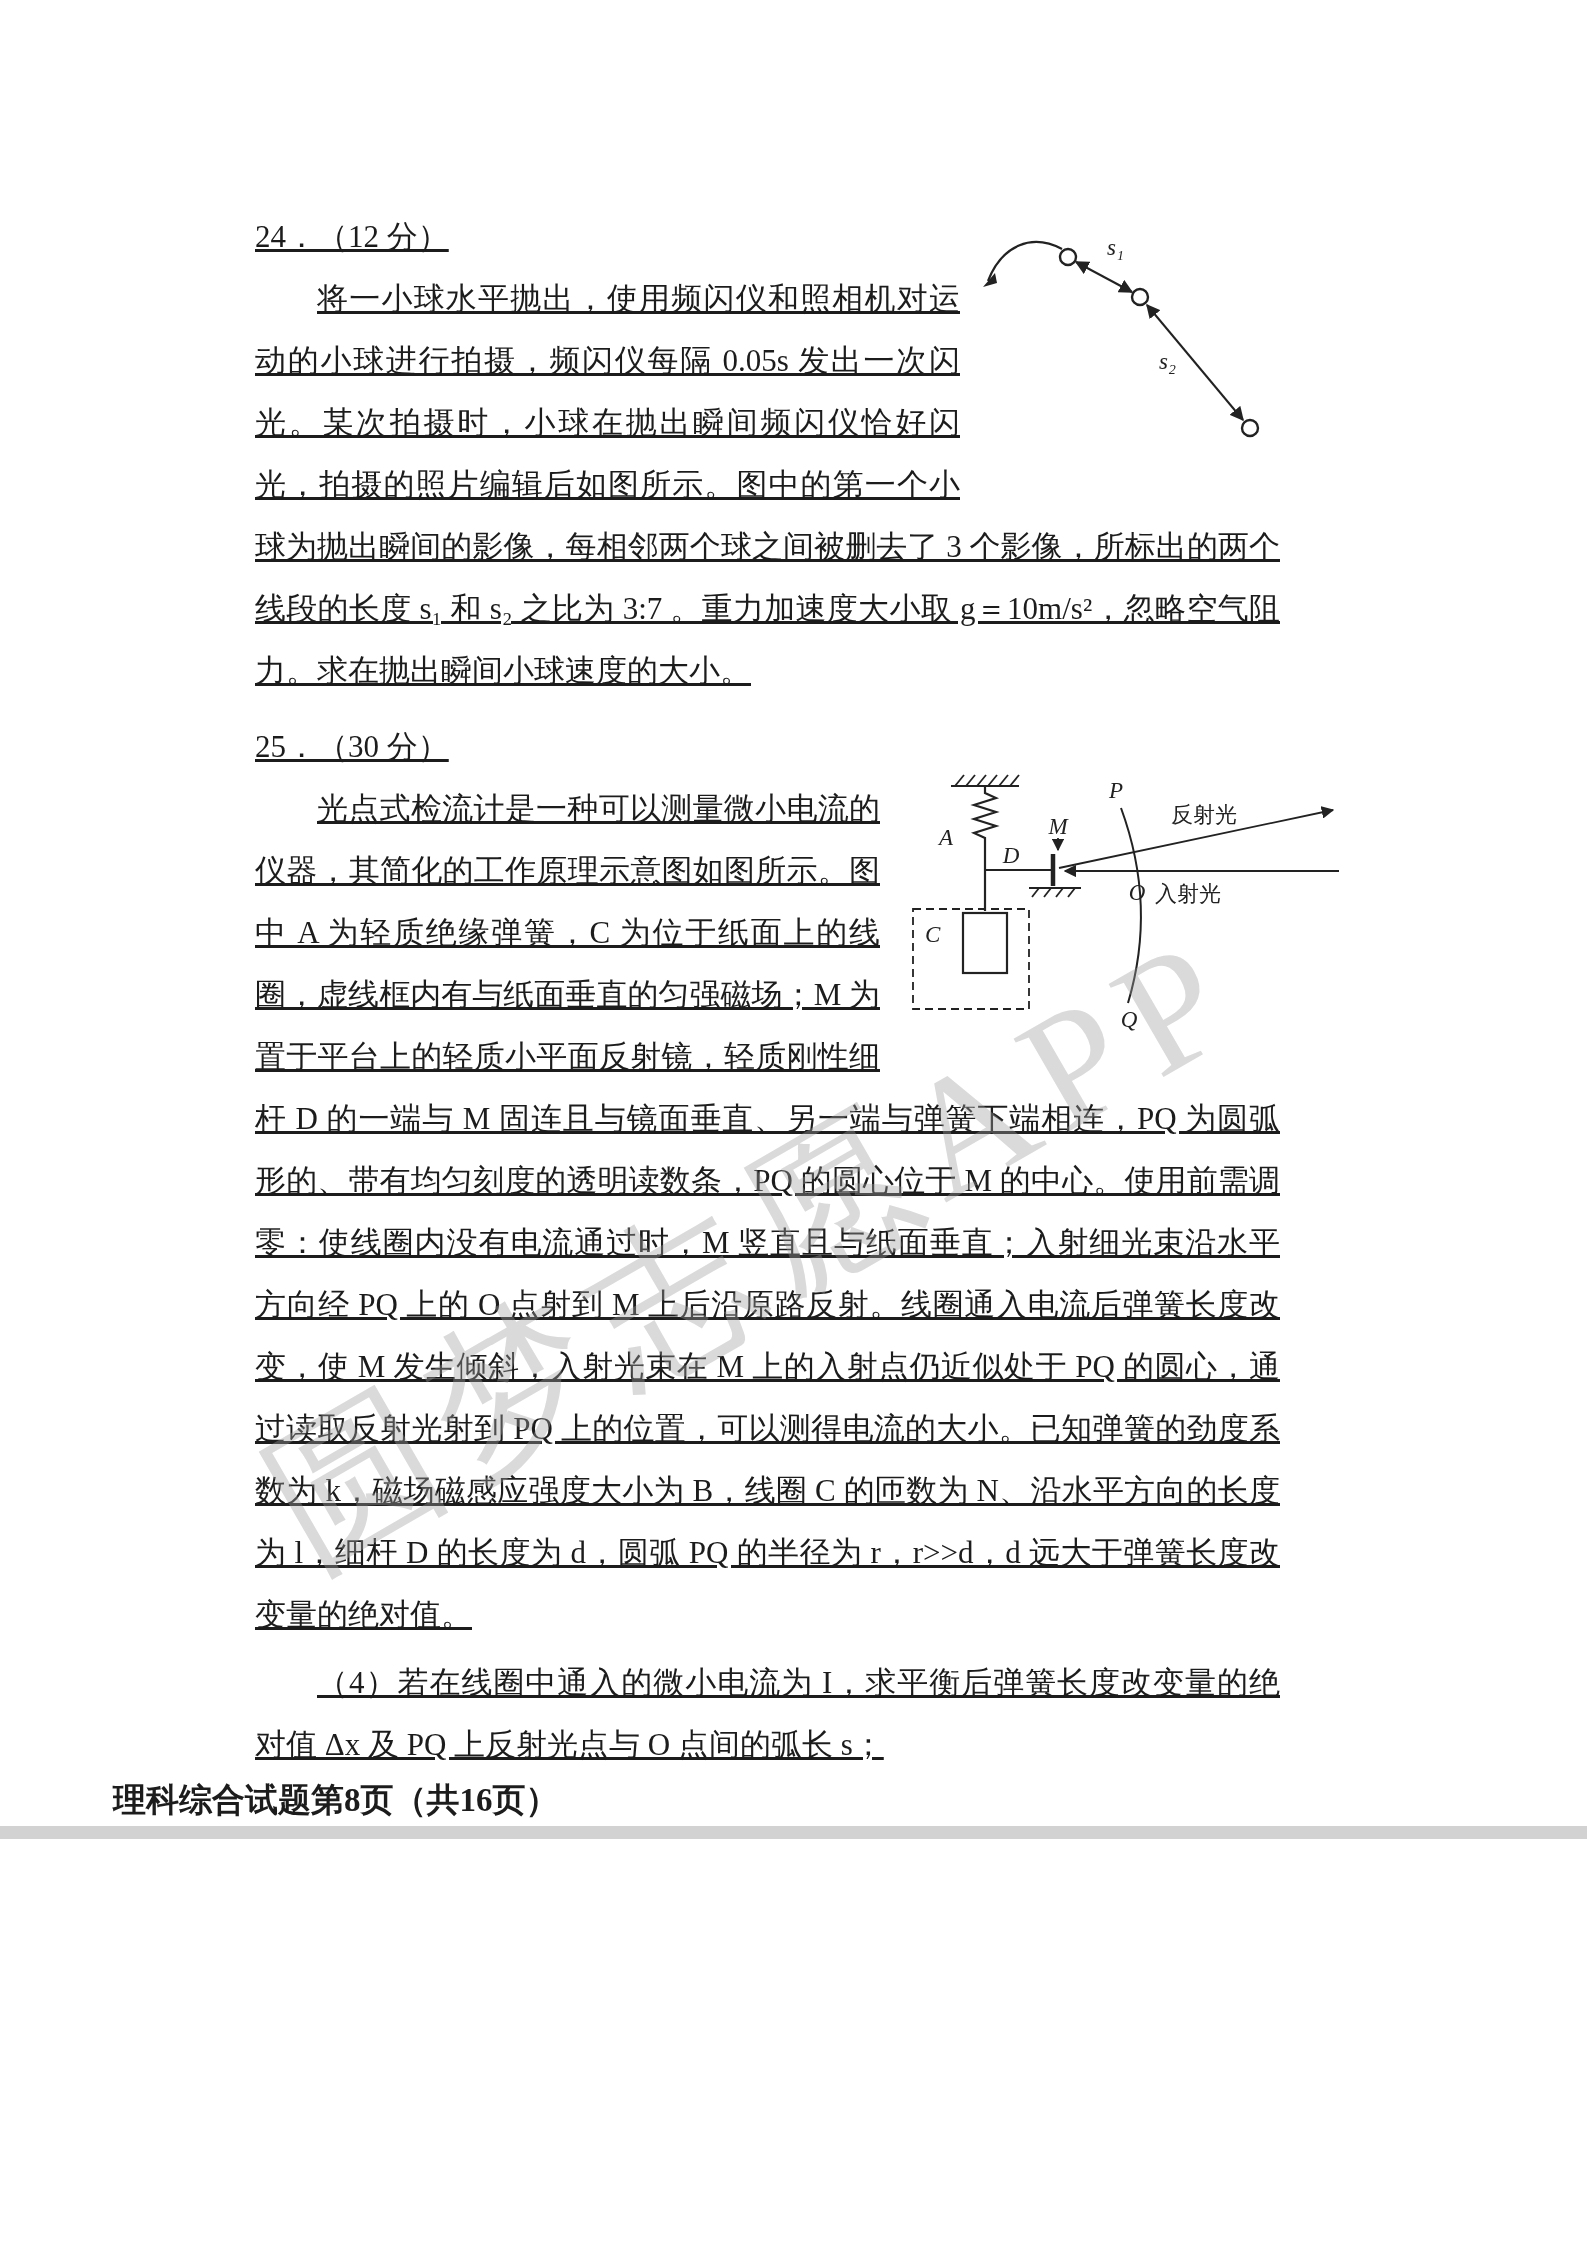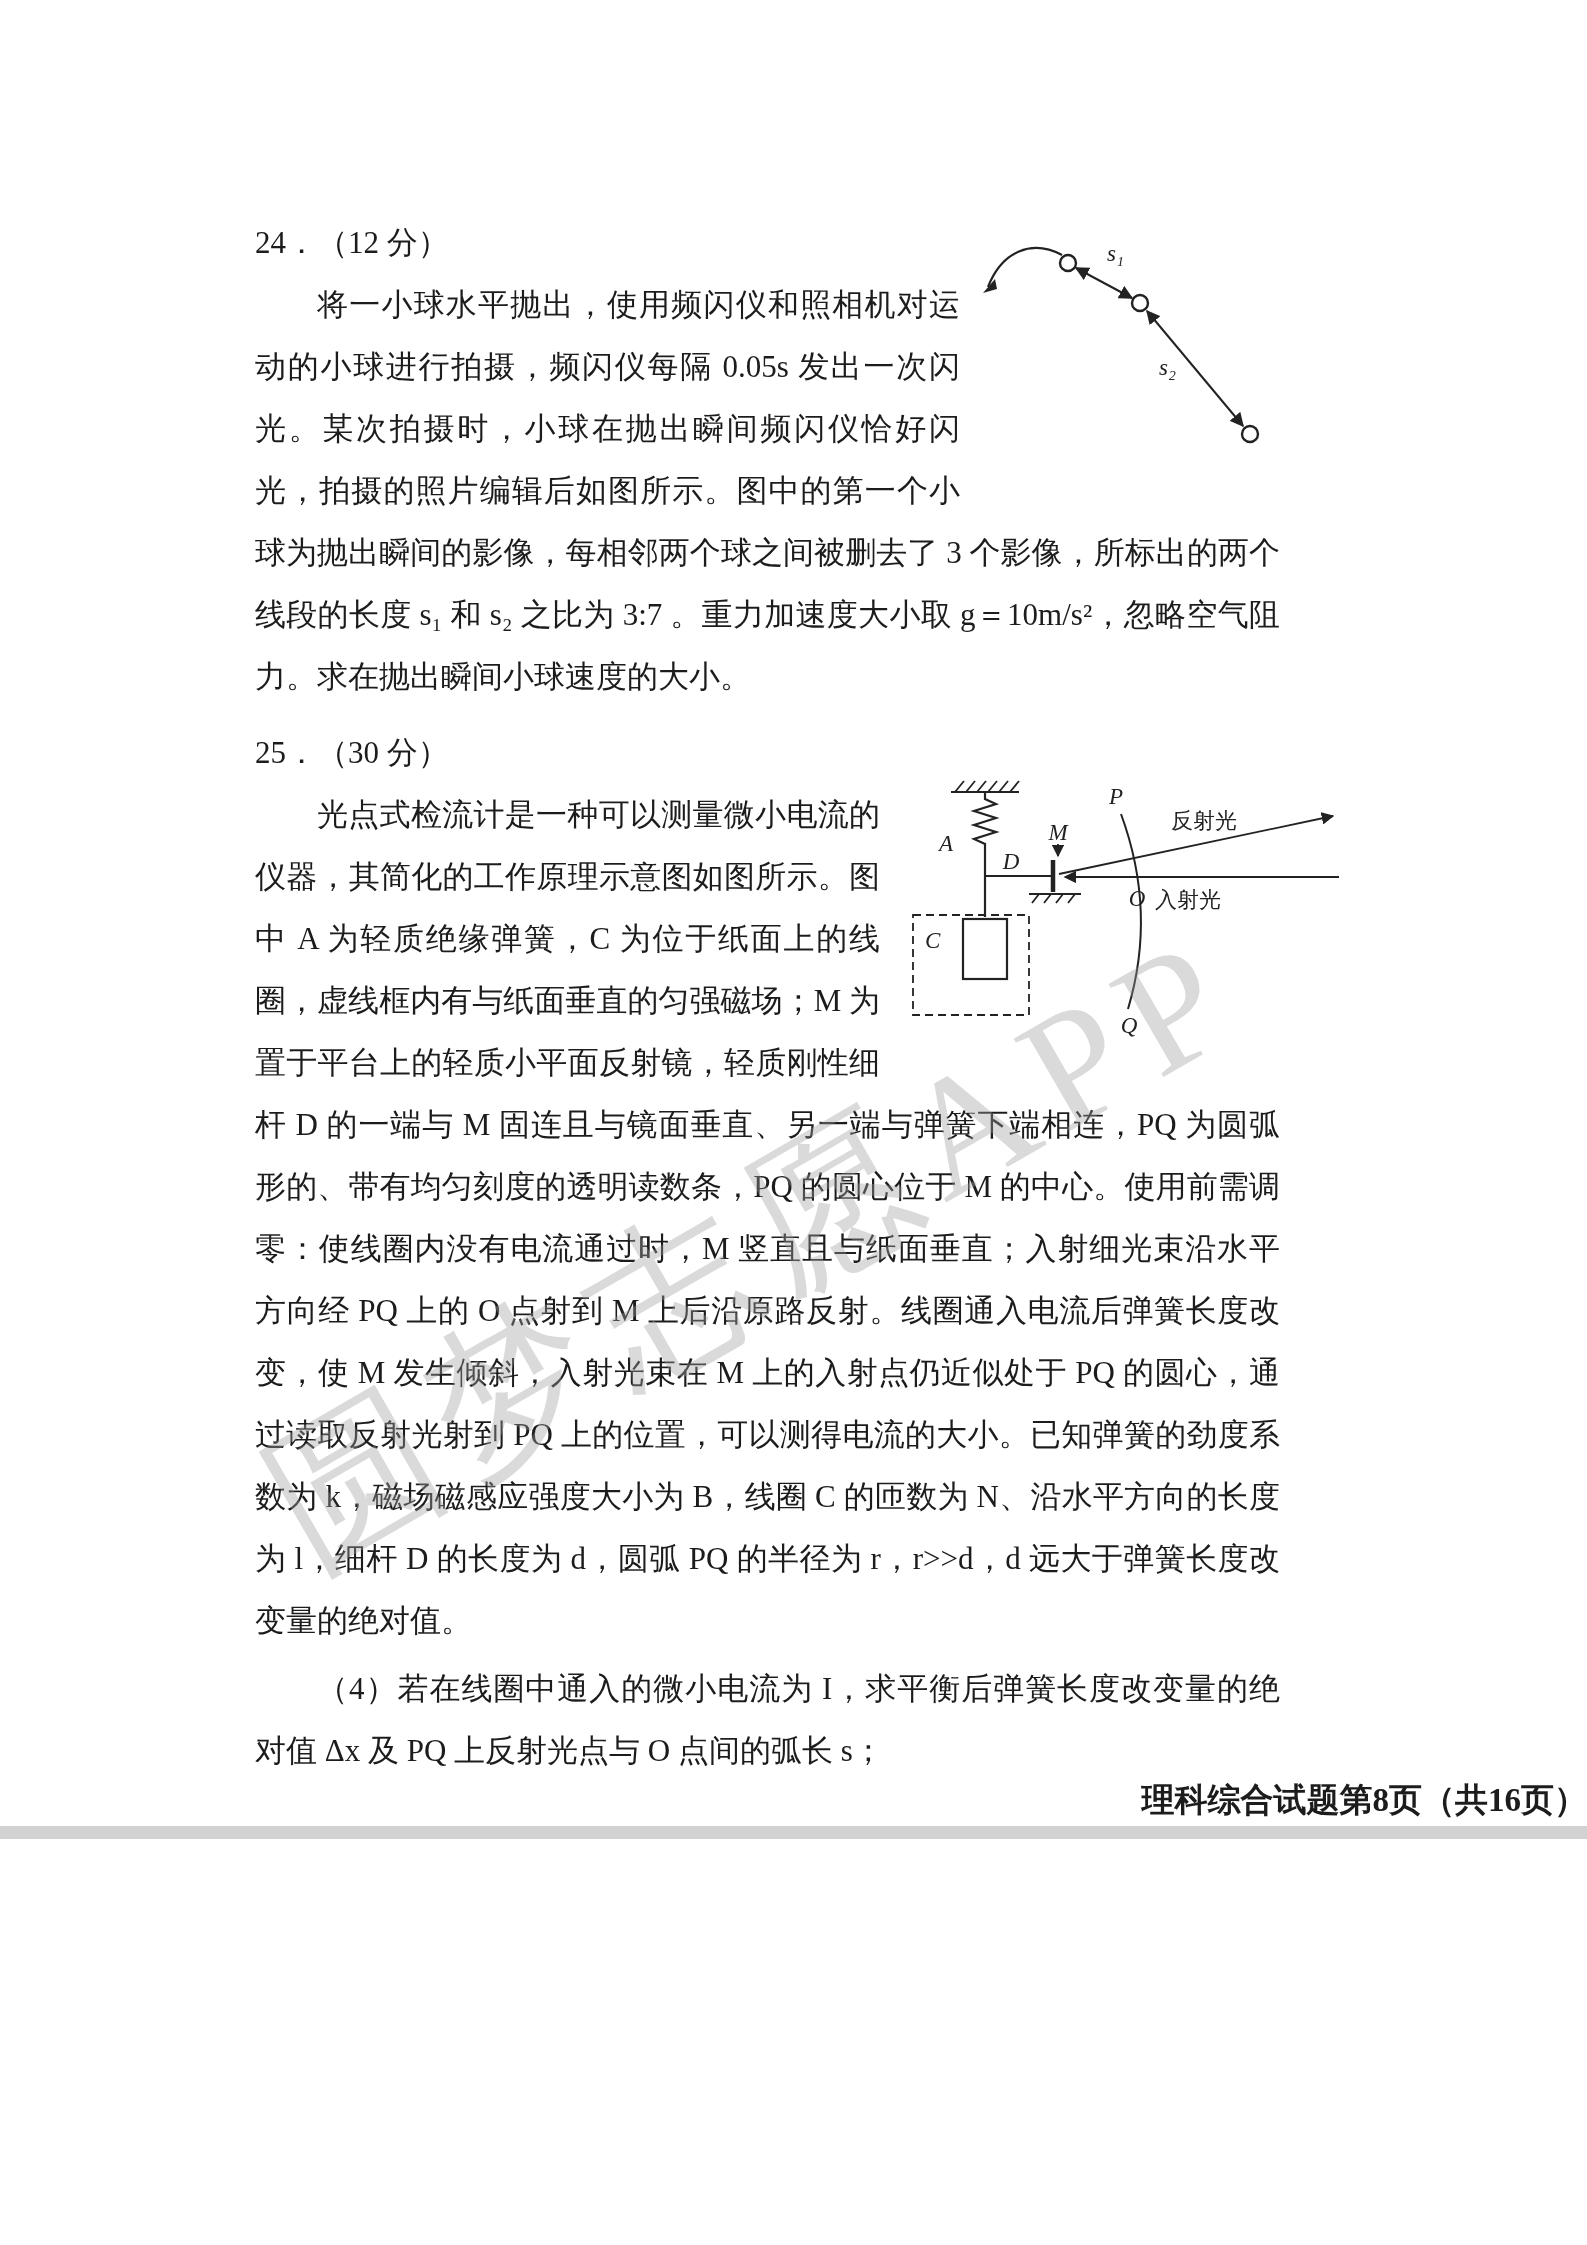--- a/index.html
+++ b/index.html
@@ -6,26 +6,27 @@
   .page{
     position:relative;
     width:1587px;height:2245px;
     background:#ffffff;
     overflow:hidden;
     font-family:"Liberation Serif","DejaVu Serif",serif;
     color:#1c1c1c;
   }
   .content{
     position:absolute;
-    left:255px;top:212px;
+    left:255px;top:206px;
     width:1025px;
     font-size:31px;
     line-height:2.0;
     text-align:justify;
     z-index:1;
+    text-decoration:underline;
   }
   .q-heading{margin:0;}
   .q-para{margin:0;text-indent:2em;}
   .q-part{margin:6px 0 0 0;text-indent:2em;}
   .q25-section{margin-top:14px;}
   .diagram-24{
     float:right;
     width:300px;height:235px;
     margin:-45px 0 15px 20px;
   }
@@ -49,21 +50,21 @@
     white-space:nowrap;
     z-index:3;
     pointer-events:none;
     font-family:"Liberation Serif","DejaVu Serif",serif;
   }
   .footer{
     position:absolute;
     left:0;right:0;
     top:1778px;
     padding-left:113px;
-    text-align:right;
+    text-align:left;
     font-size:33px;
     font-weight:bold;
     z-index:1;
   }
   .scan-band{
     position:absolute;
     left:0;top:1826px;
     width:100%;height:13px;
     background:#d2d2d2;
     z-index:2;

